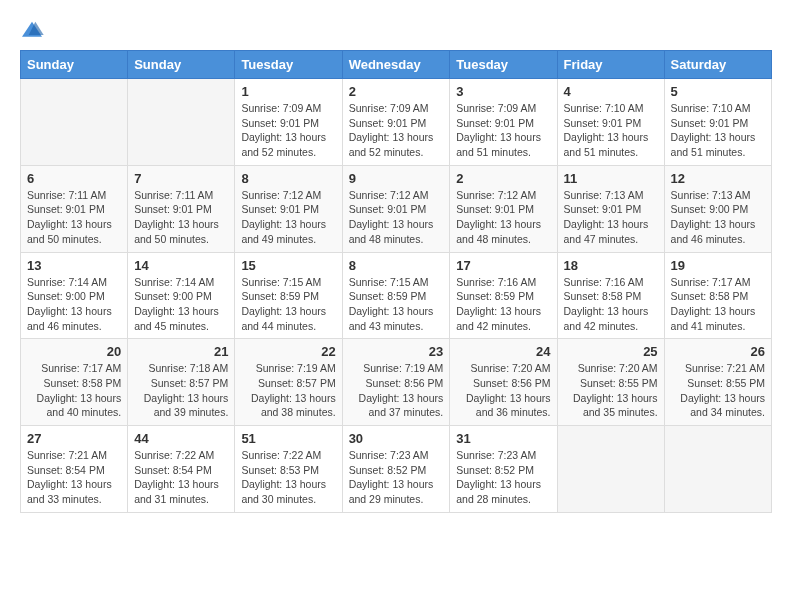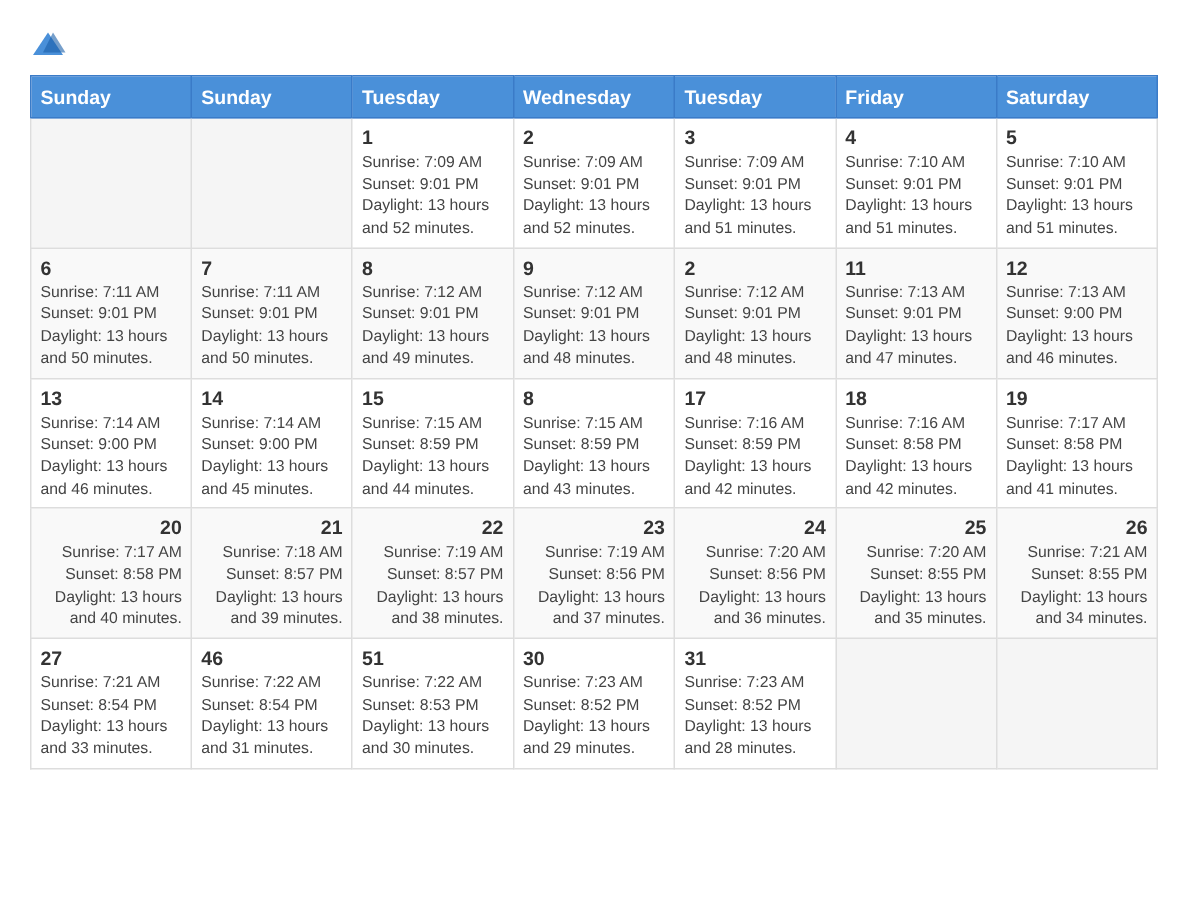--- a/index.html
+++ b/index.html
@@ -225,21 +225,21 @@
           <span class="day-number">26</span>
           <div class="day-info">Sunrise: 7:21 AM<br>Sunset: 8:55 PM<br>Daylight: 13 hours and 34 minutes.</div>
         </td>
       </tr>
       <tr>
         <td>
           <span class="day-number">27</span>
           <div class="day-info">Sunrise: 7:21 AM<br>Sunset: 8:54 PM<br>Daylight: 13 hours and 33 minutes.</div>
         </td>
         <td>
-          <span class="day-number">46</span>
+          <span class="day-number">44</span>
           <div class="day-info">Sunrise: 7:22 AM<br>Sunset: 8:54 PM<br>Daylight: 13 hours and 31 minutes.</div>
         </td>
         <td>
           <span class="day-number">51</span>
           <div class="day-info">Sunrise: 7:22 AM<br>Sunset: 8:53 PM<br>Daylight: 13 hours and 30 minutes.</div>
         </td>
         <td>
           <span class="day-number">30</span>
           <div class="day-info">Sunrise: 7:23 AM<br>Sunset: 8:52 PM<br>Daylight: 13 hours and 29 minutes.</div>
         </td>

